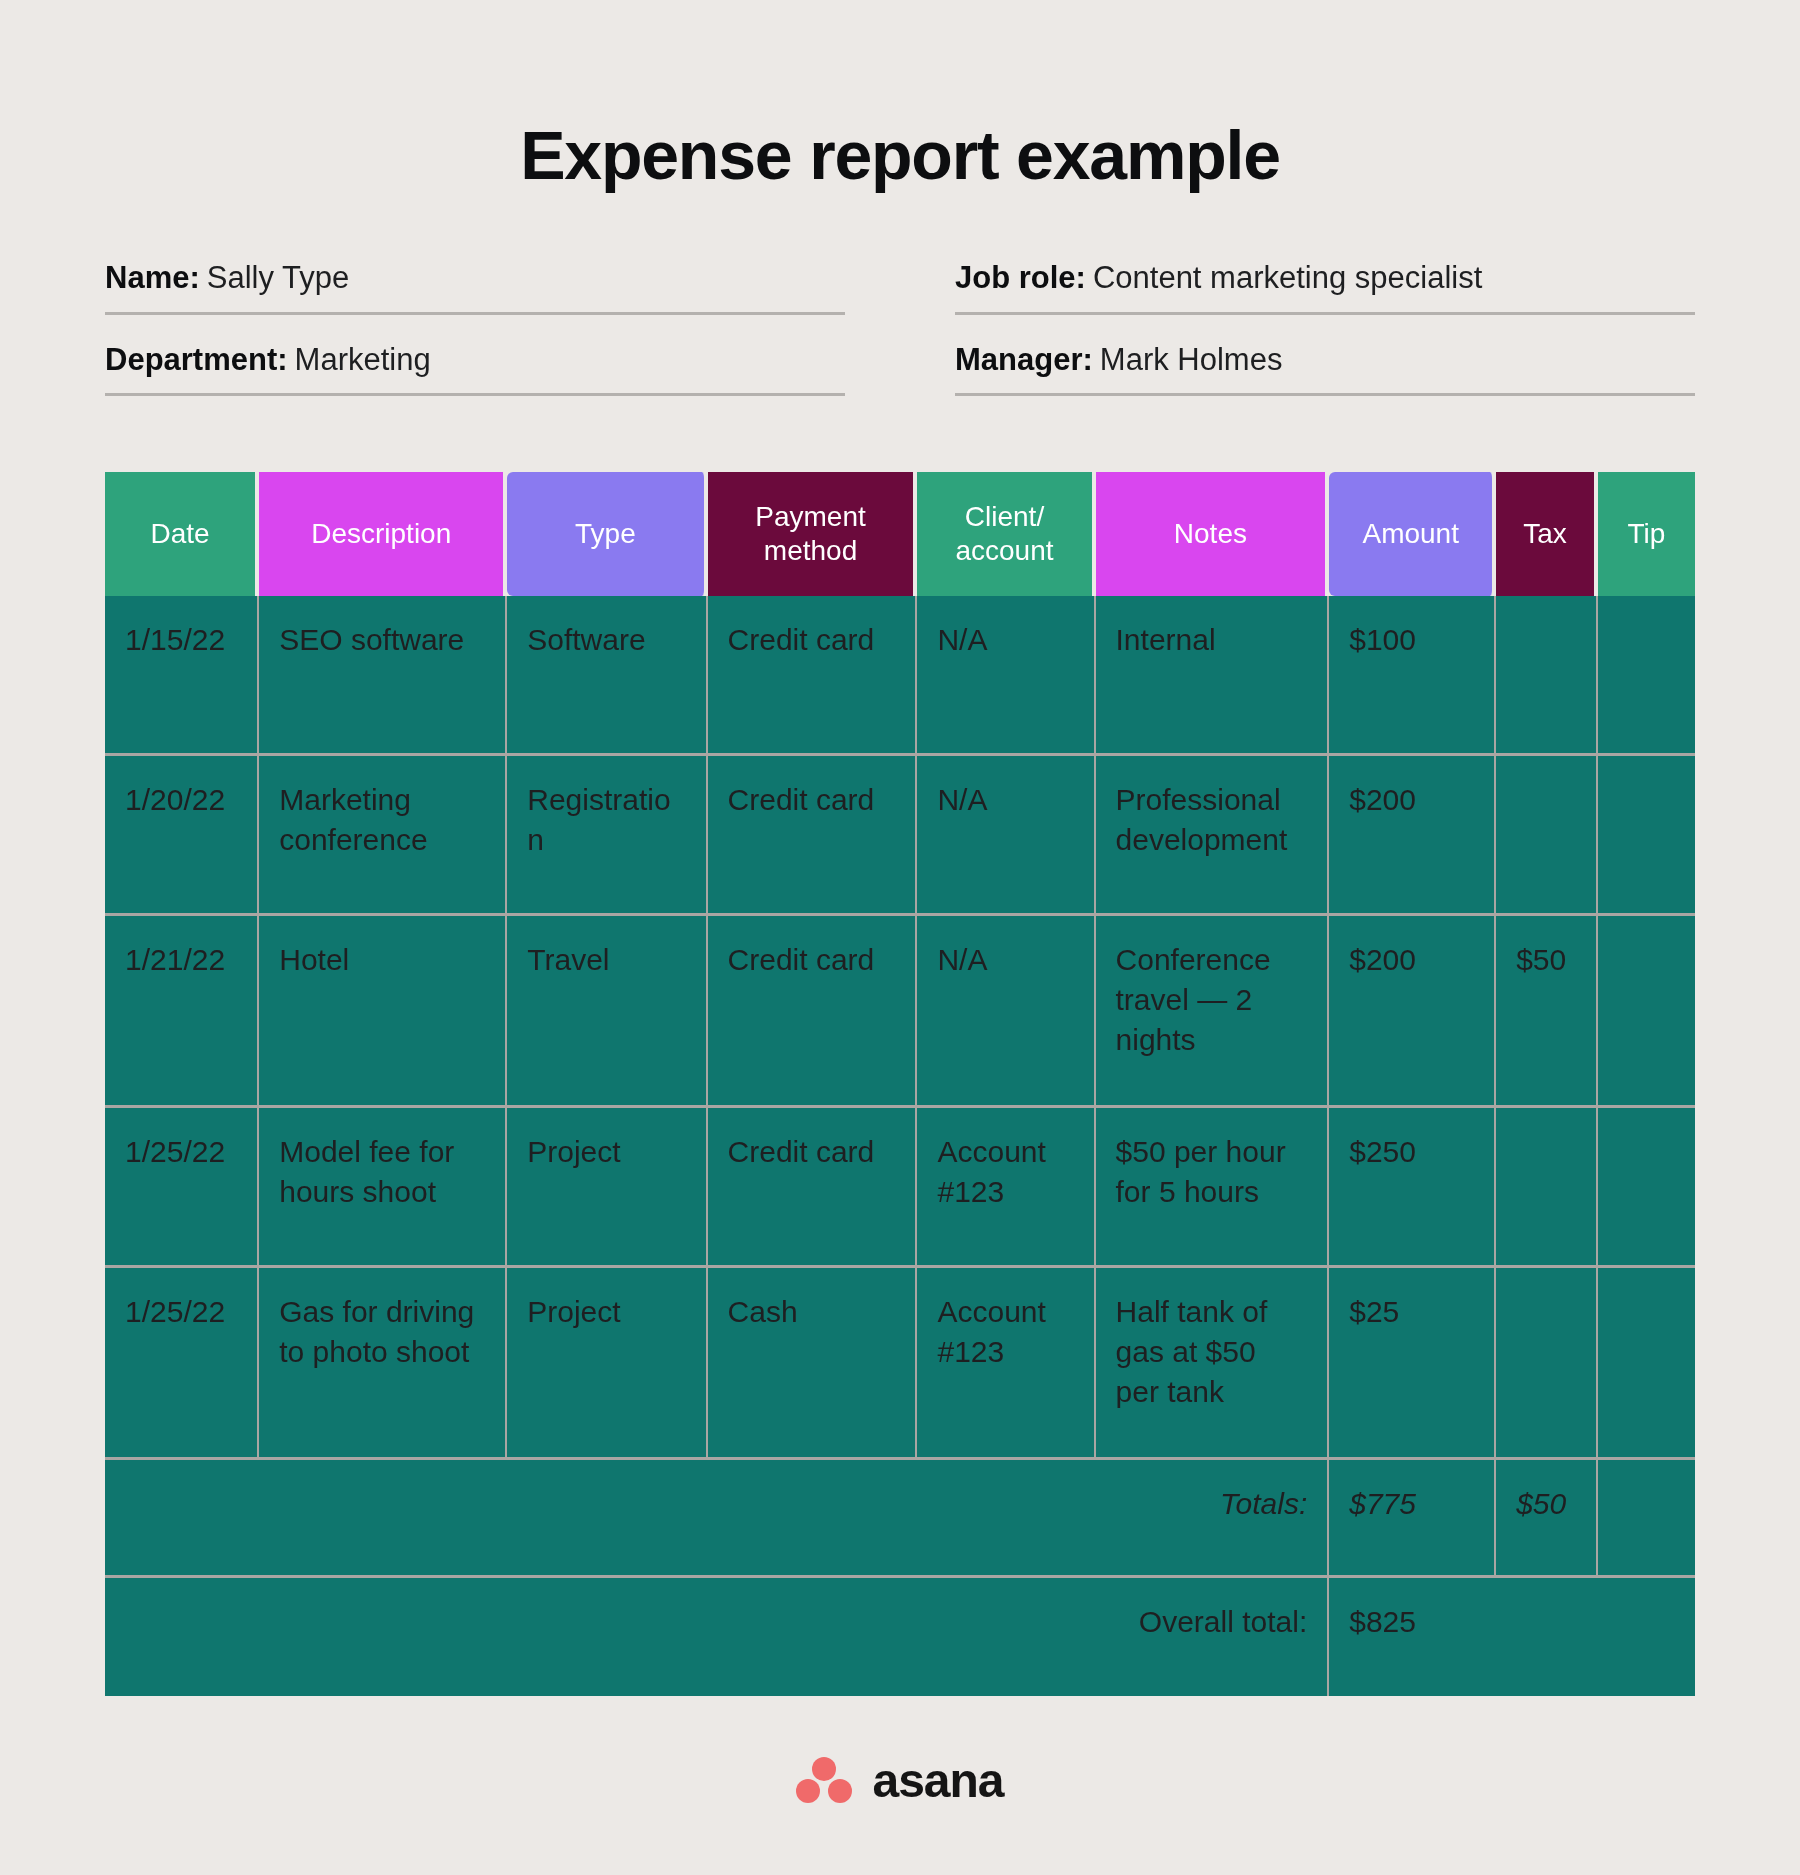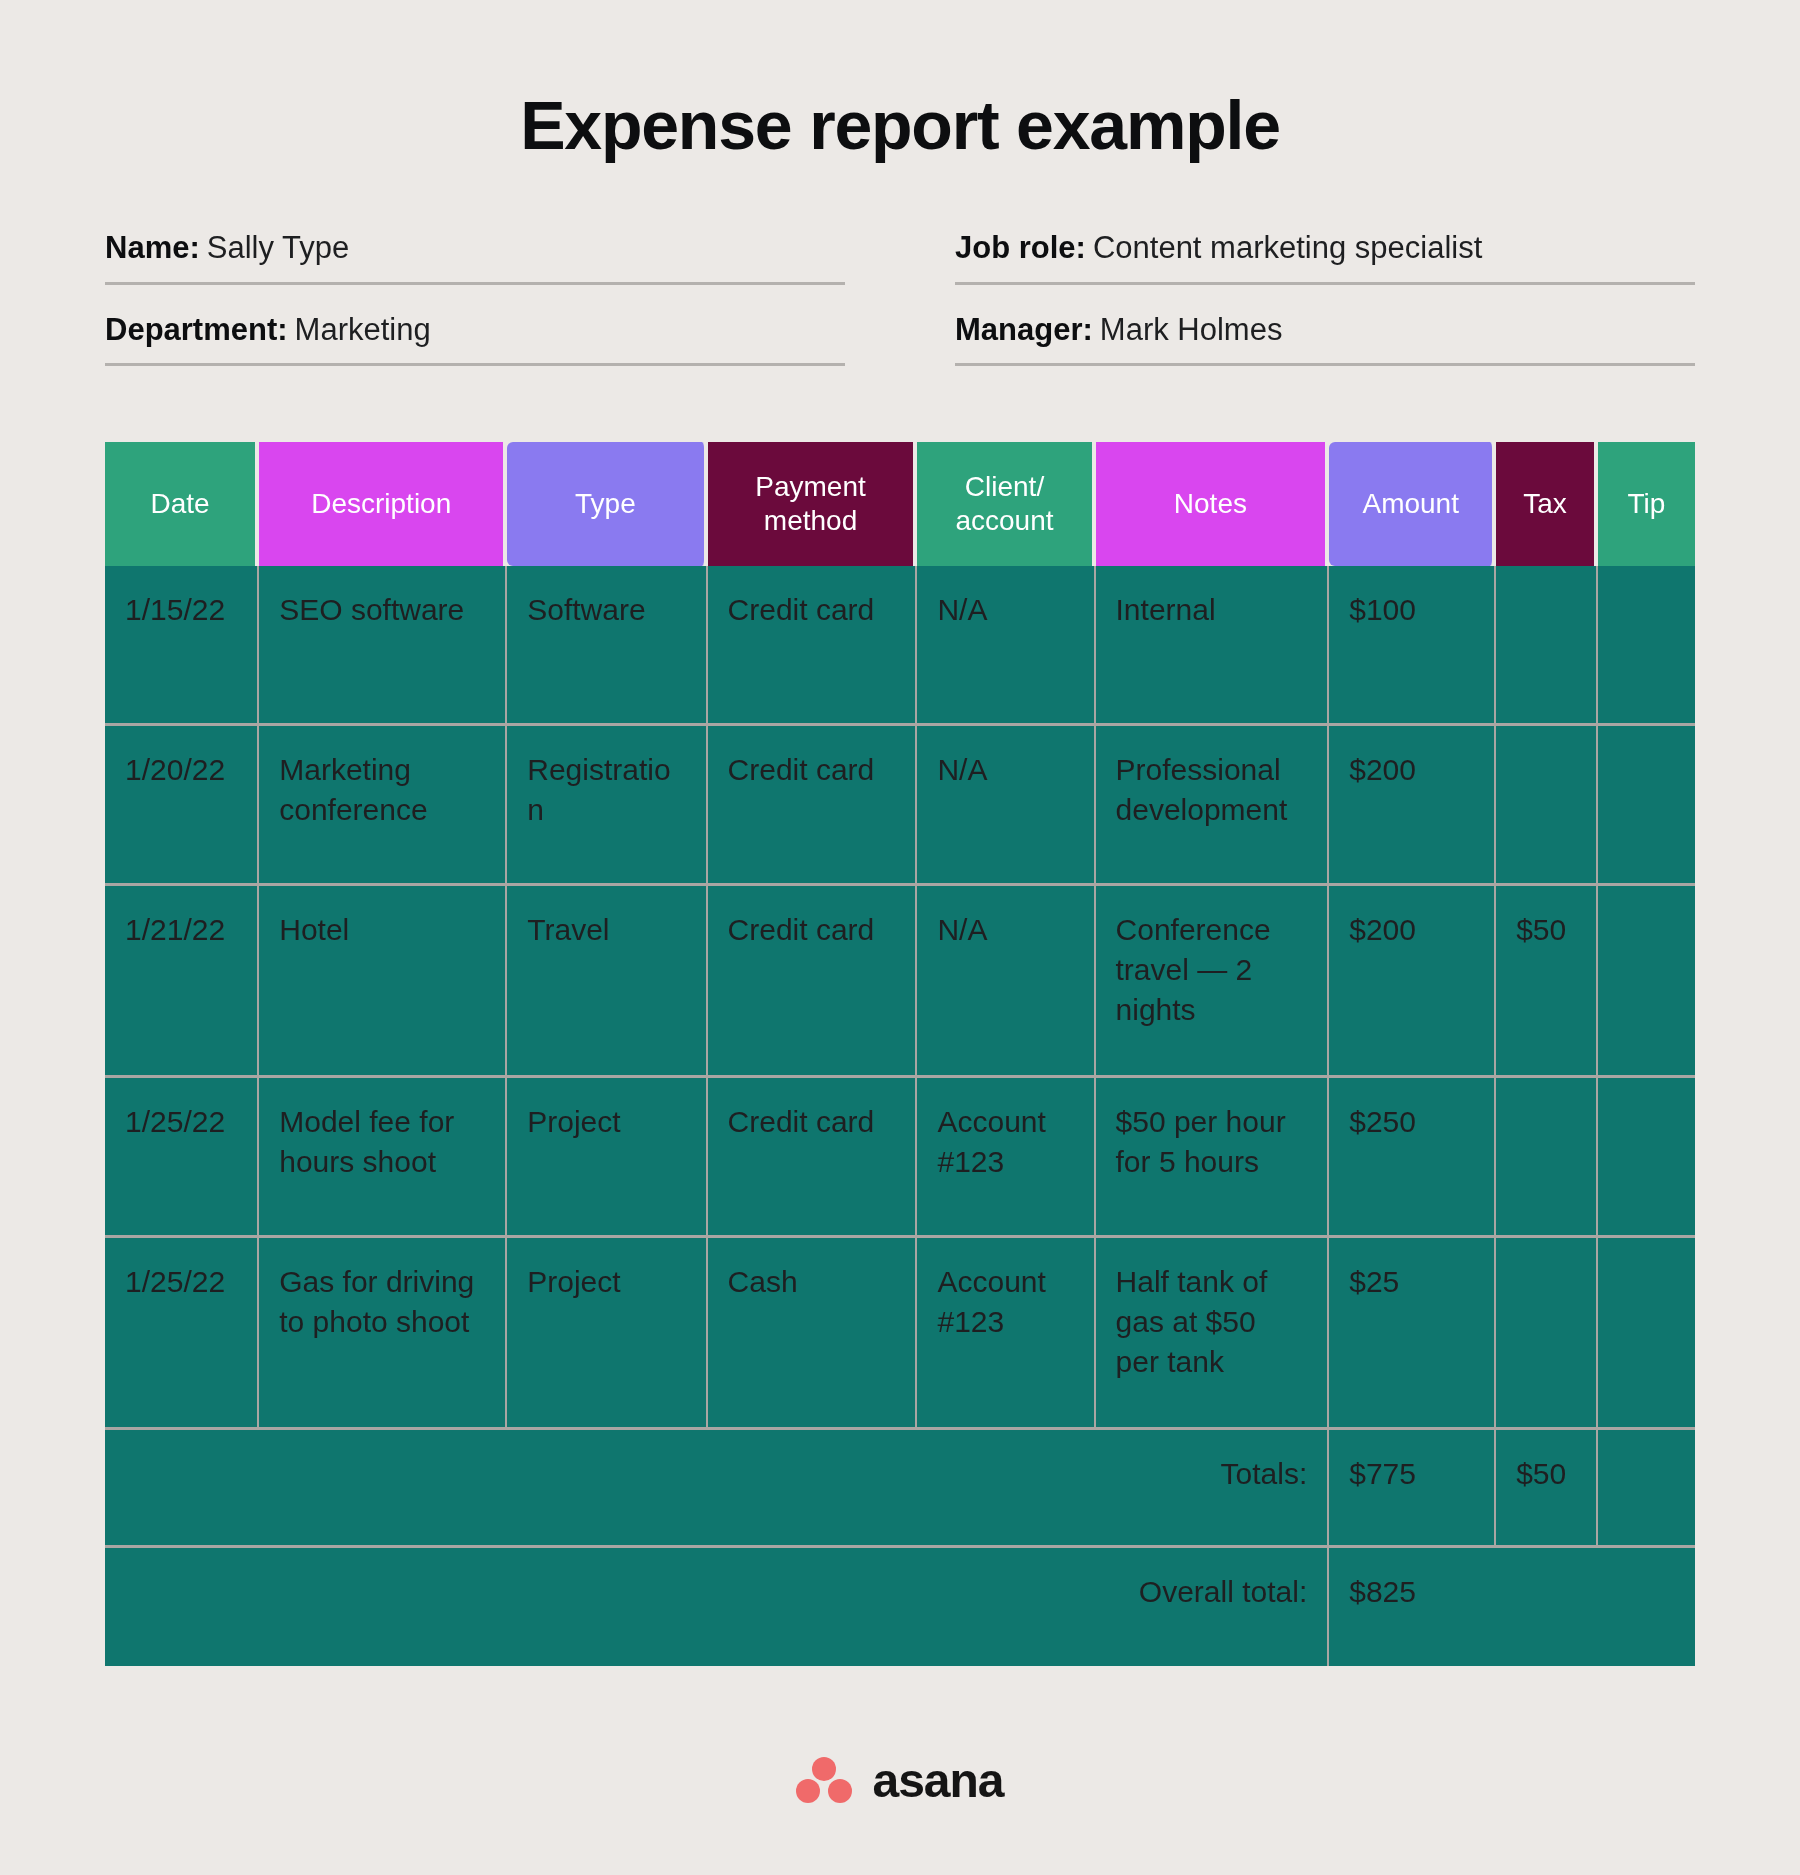--- a/index.html
+++ b/index.html
@@ -25,21 +25,21 @@
   }
 
   
   .title {
     text-align: center;
     font-size: 68px;
     font-weight: 700;
     letter-spacing: -1.2px;
     color: #0d0e10;
     margin: 0;
-    padding-top: 88px;
+    padding-top: 118px;
     line-height: 1.1;
   }
 
   
   .meta {
     display: flex;
     justify-content: space-between;
     padding: 0 105px;
     margin-top: 66px;
     column-gap: 110px;
@@ -113,20 +113,21 @@
   tr.row-tall td { height: 192px; }
 
   td.cell-empty { }
 
   
   tr.totals-row td {
     height: 118px;
     vertical-align: middle;
     padding-top: 10px;
     padding-bottom: 10px;
+    font-style: italic;
   }
   td.totals-label {
     text-align: right;
     font-weight: 700;
     font-size: 31px;
     border-right: 2px solid #a9a6a3;
     padding-right: 24px;
   }
   td.blank-span {
     border-right: none;

